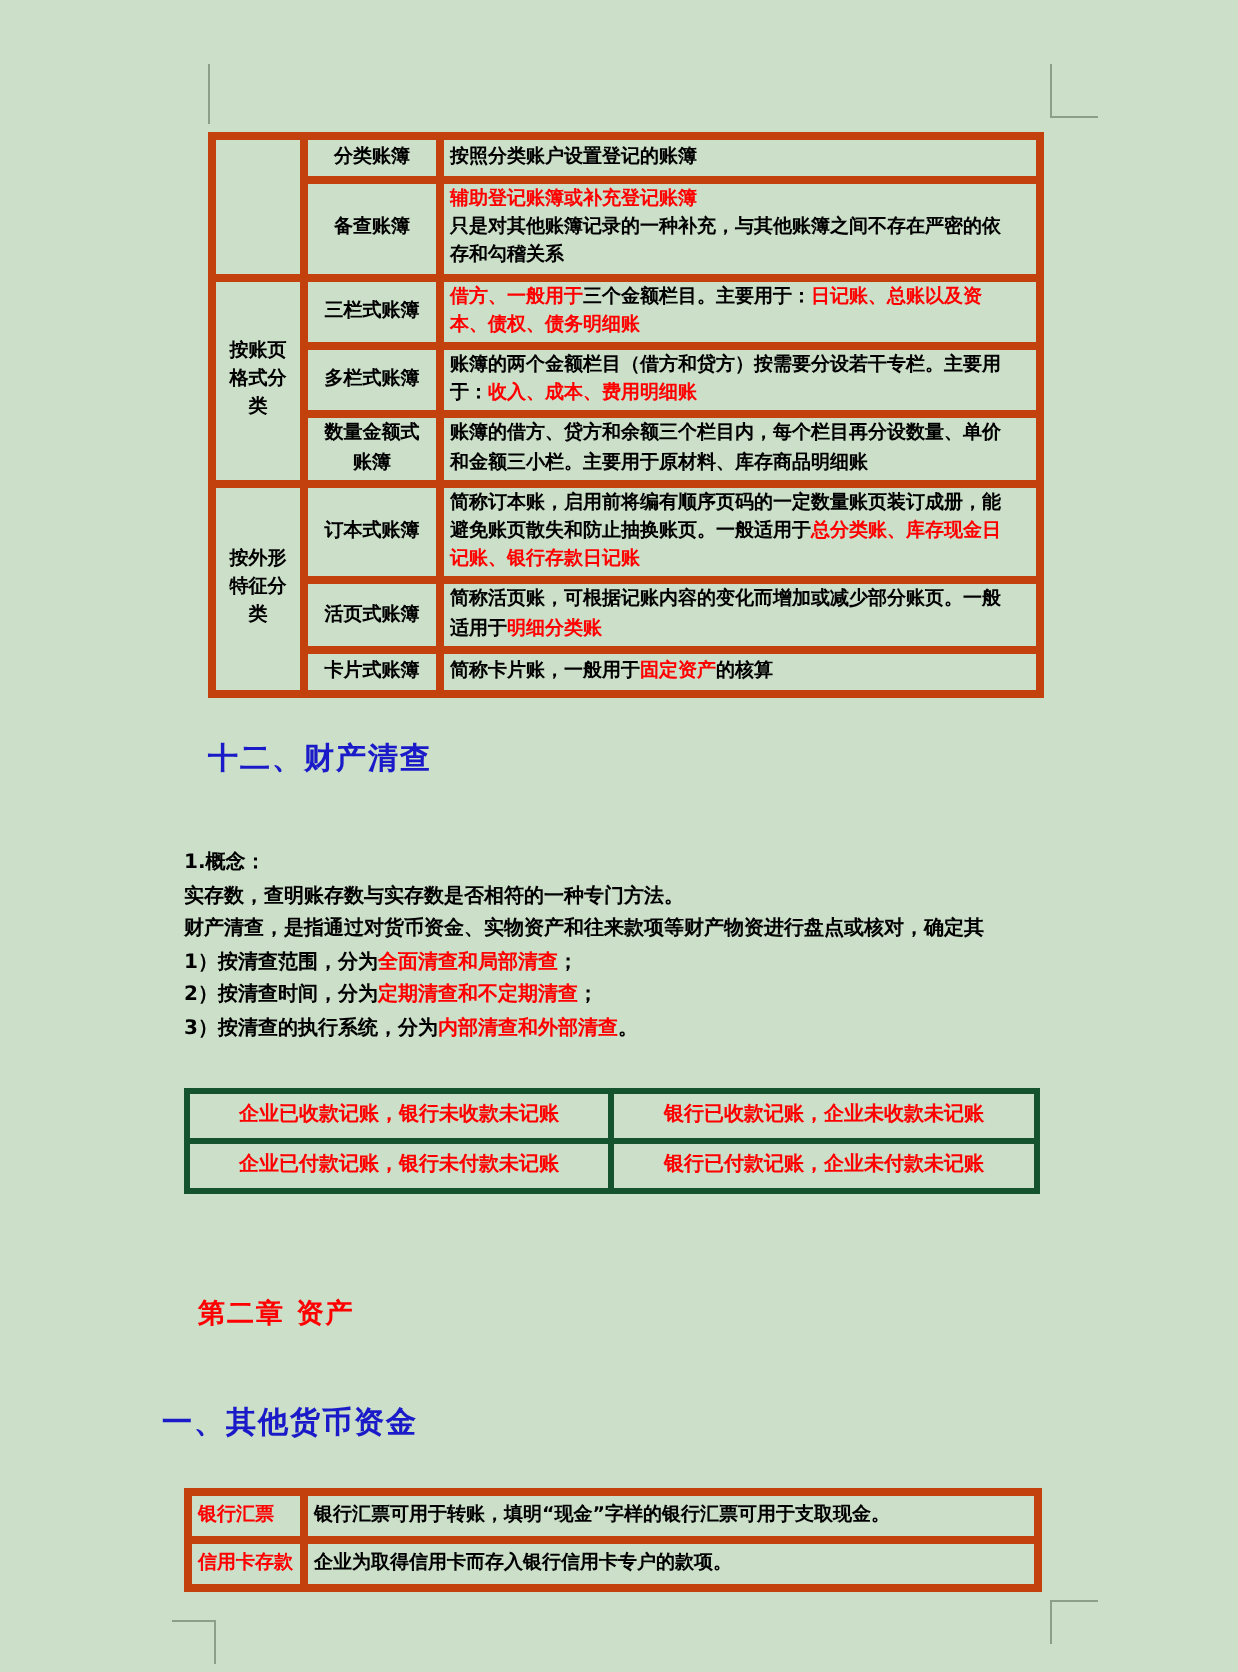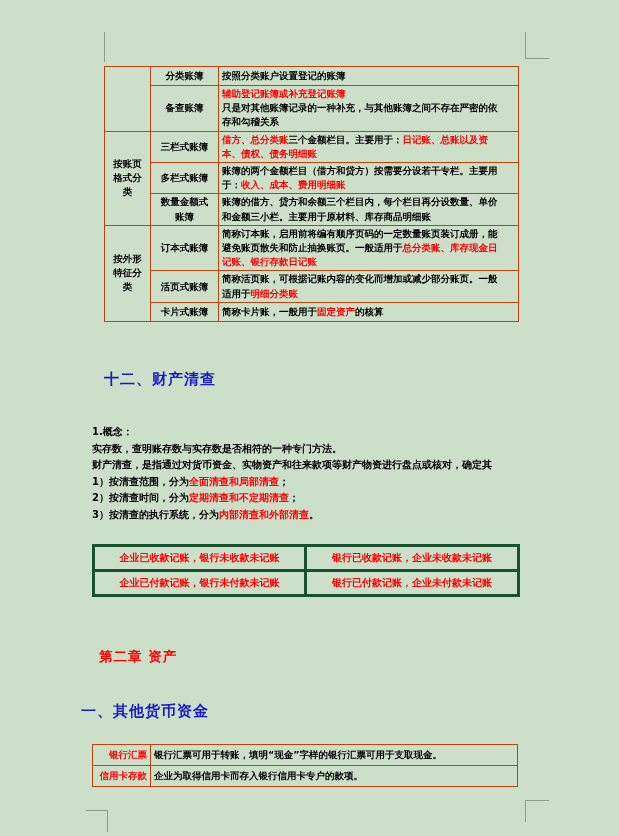--- a/index.html
+++ b/index.html
@@ -37,21 +37,21 @@
     height: 836px;
   }
 
   
   table.doc-table {
     border-collapse: collapse;
     table-layout: fixed;
     position: absolute;
   }
   table.doc-table td {
-    border: 1px solid #c2410c;
+    border: 4px solid #c2410c;
     padding: 1px 3px;
     vertical-align: middle;
     font-size: 9.5px;
     line-height: 14.2px;
     font-weight: bold;
     color: #000000;
     letter-spacing: 0px;
   }
   td.c { text-align: center; }
   td.l { text-align: left; }
@@ -109,21 +109,21 @@
   #table-funds {
     left: 92px;
     top: 744px;
     width: 425px;
   }
   #table-funds td {
     height: 18px;
     font-size: 9.5px;
   }
   #table-funds td.key {
-    text-align: right;
+    text-align: left;
     color: #ff0000;
     font-family: Liberation Serif, serif;
   }
 </style>
 </head>
 <body>
 
 <div class="page">
 
   <div class="guide guide-tl"></div>
@@ -165,21 +165,21 @@
         <tr>
           <td class="c" rowspan="3">
             <div>按账页</div>
             <div>格式分</div>
             <div>类</div>
           </td>
           <td class="c">
             <div>三栏式账簿</div>
           </td>
           <td class="l">
-            <div class="ln"><span class="red">借方、总分类账</span><span>三个金额栏目。主要用于：</span><span class="red">日记账、总账以及资</span></div>
+            <div class="ln"><span class="red">借方、一般用于</span><span>三个金额栏目。主要用于：</span><span class="red">日记账、总账以及资</span></div>
             <div class="ln"><span class="red">本、债权、债务明细账</span></div>
           </td>
         </tr>
         <tr>
           <td class="c">
             <div>多栏式账簿</div>
           </td>
           <td class="l">
             <div class="ln"><span>账簿的两个金额栏目（借方和贷方）按需要分设若干专栏。主要用</span></div>
             <div class="ln"><span>于：</span><span class="red">收入、成本、费用明细账</span></div>

